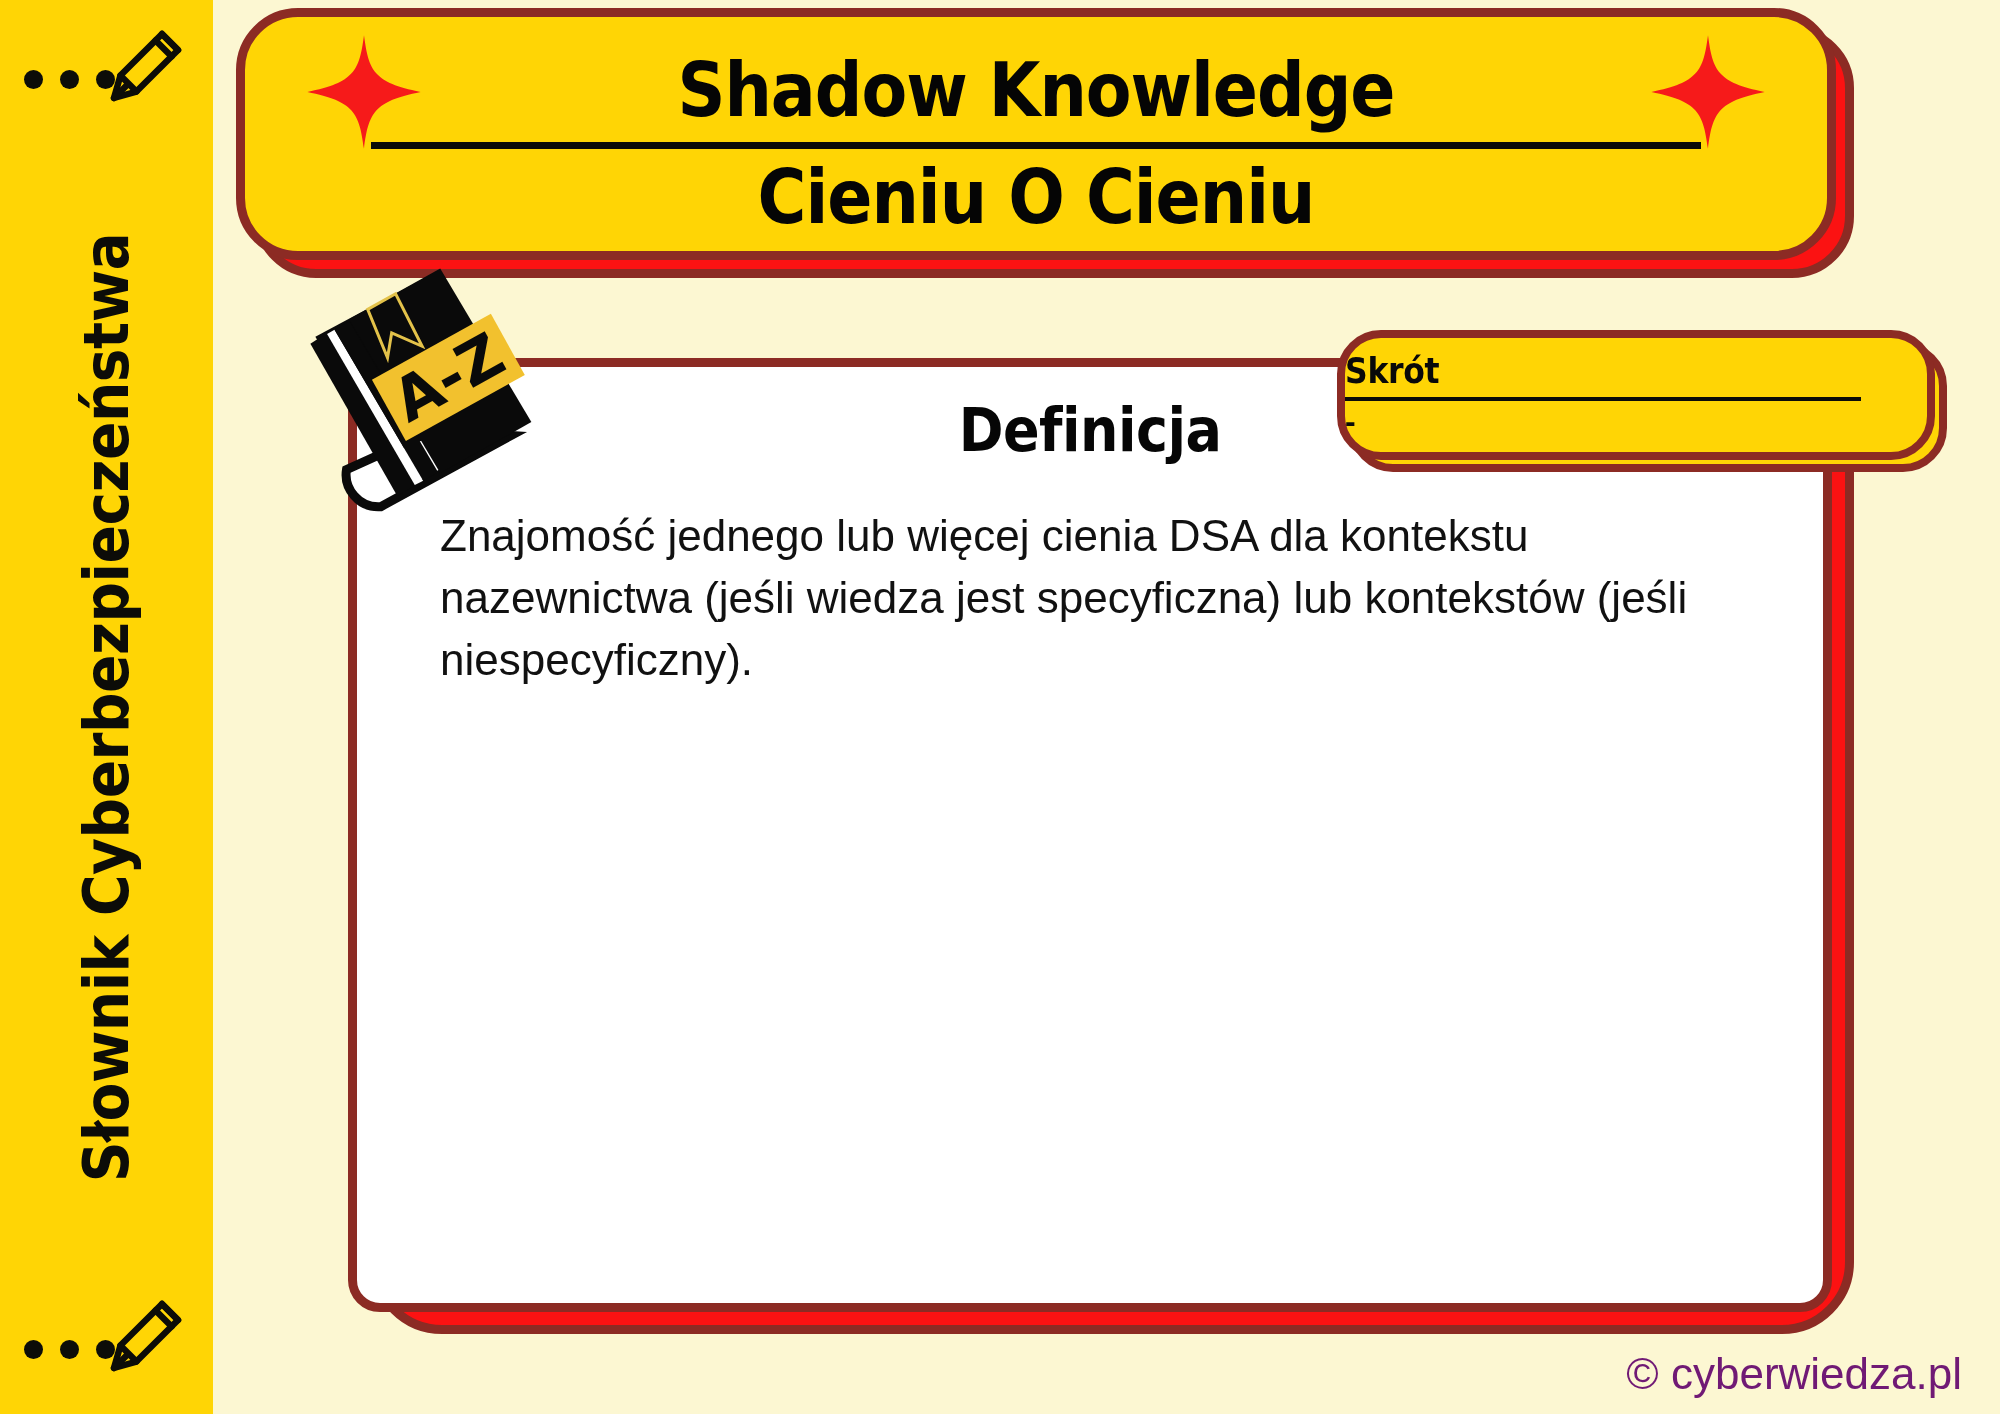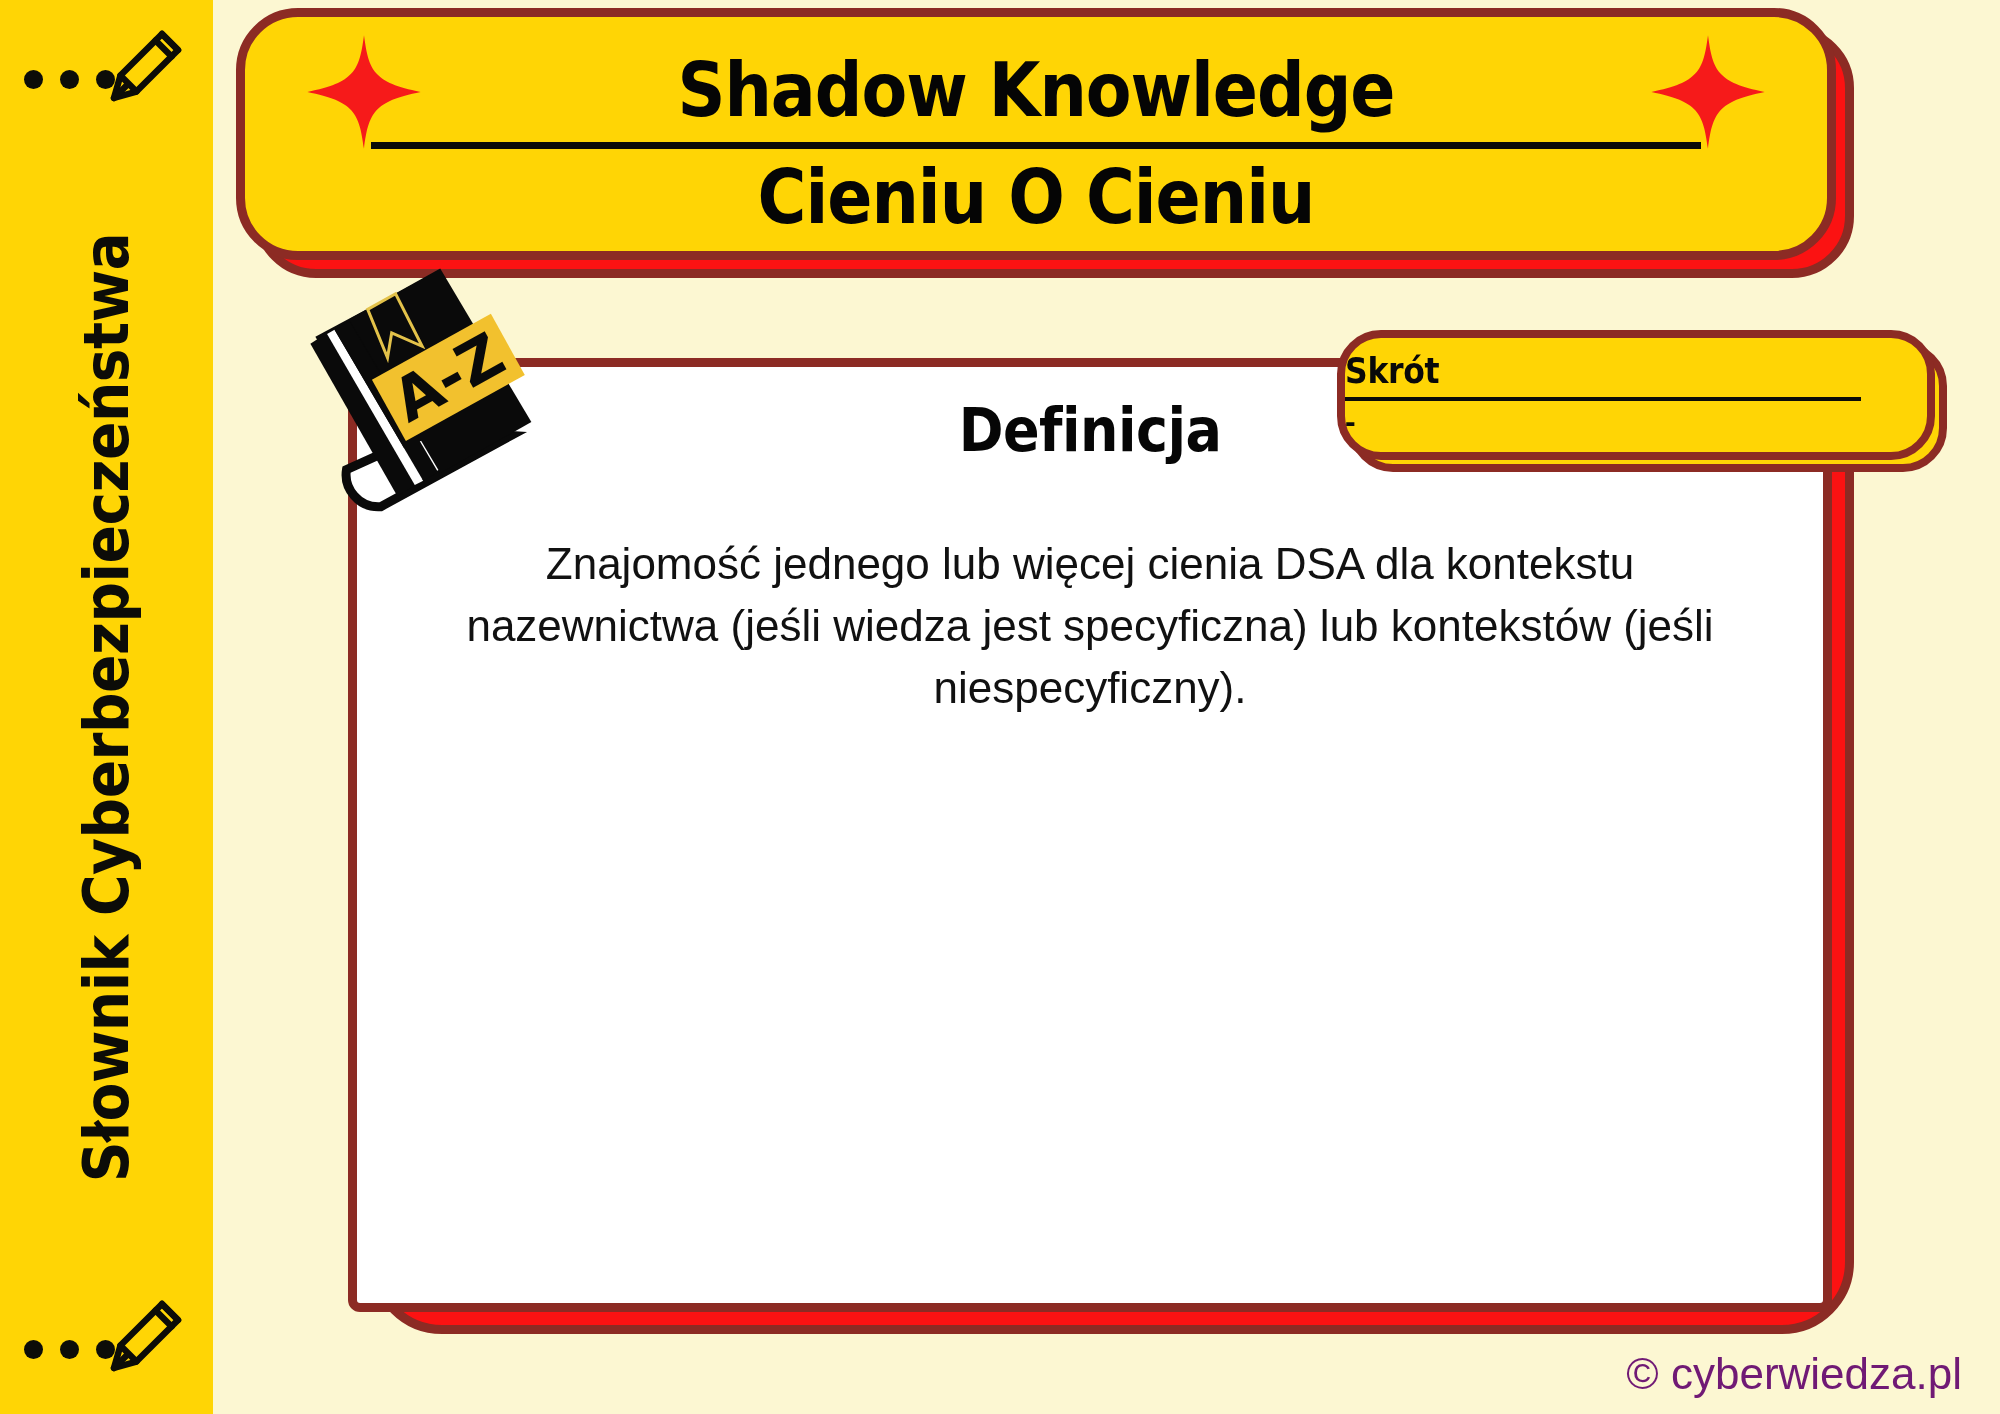--- a/index.html
+++ b/index.html
@@ -174,39 +174,38 @@
     box-sizing: border-box;
   }
   #main-card {
     position: absolute;
     left: 0;
     top: 0;
     width: 1484px;
     height: 954px;
     background: #FFFFFF;
     border: 9px solid #8C2B24;
-    border-radius: 12px;
+    border-radius: 32px;
     box-sizing: border-box;
     overflow: hidden;
   }
   #definition-heading {
     margin: 28px 0 0 0;
     text-align: center;
     font-family: "DejaVu Sans", sans-serif;
     font-weight: bold;
     font-size: 60px;
     line-height: 70px;
     color: #060606;
     letter-spacing: -0.5px;
     font-stretch: condensed;
   }
   #definition-body {
-    margin: 68px auto 0 auto;
+    margin: 40px auto 0 auto;
     width: 1300px;
-    text-align: center;
     font-family: "Liberation Sans", sans-serif;
     font-size: 44px;
     line-height: 62px;
     color: #111111;
   }
 
   
   #skrot-wrap {
     position: absolute;
     left: 1337px;

